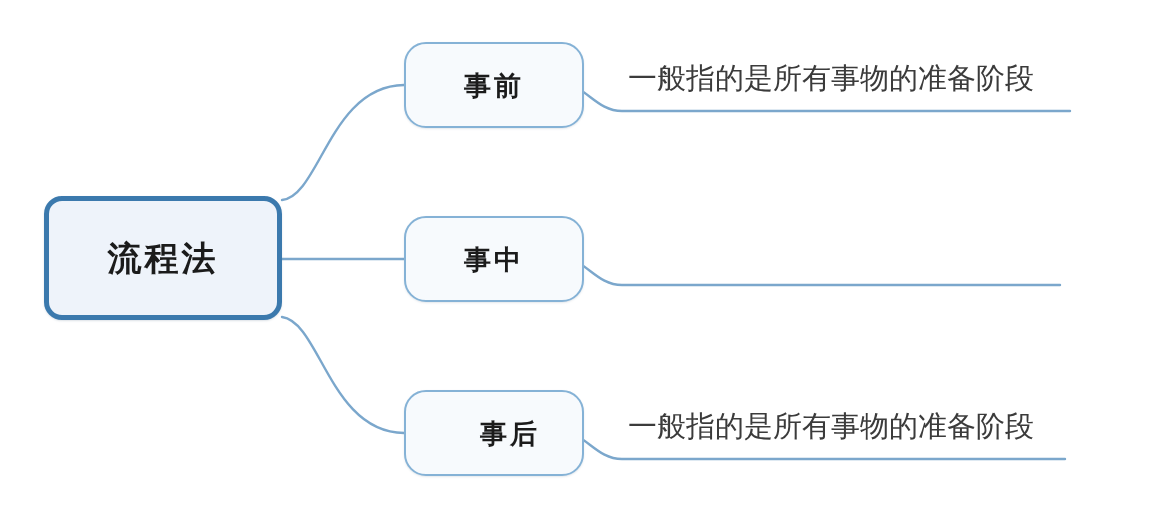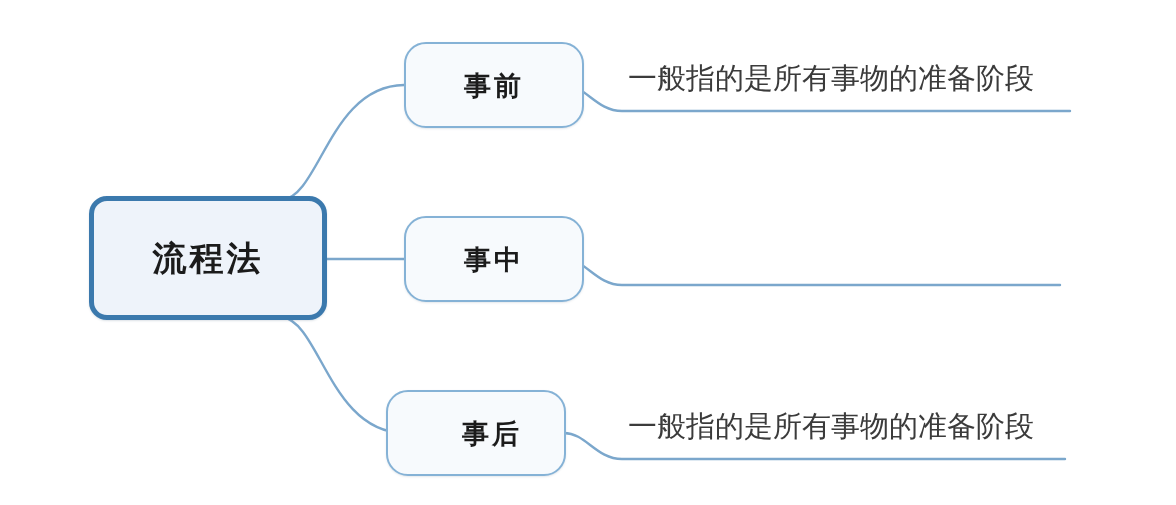--- a/index.html
+++ b/index.html
@@ -37,40 +37,39 @@
   }
   .root-node {
     left: 44px;
     top: 196px;
     width: 238px;
     height: 124px;
     border: 5px solid #3b79ad;
     border-radius: 18px;
     background: #eef3fa;
     box-shadow: 0 1px 2px rgba(120,140,160,0.25);
-    margin-left: 45px;
   }
   .root-label {
     font-size: 34px;
     font-weight: bold;
     color: #1b1b1b;
     letter-spacing: 3px;
     line-height: 1;
   }
   .branch-node {
     width: 180px;
     height: 86px;
     border: 2px solid #85b2d6;
     border-radius: 22px;
     background: #f7fafd;
     box-shadow: 0 1px 2px rgba(130,150,170,0.22);
   }
   .branch-node-1 { left: 404px; top: 42px; }
   .branch-node-2 { left: 404px; top: 216px; }
-  .branch-node-3 { left: 386px; top: 390px; padding-left: 32px; }
+  .branch-node-3 { left: 404px; top: 390px; padding-left: 32px; }
   .branch-label {
     font-size: 27px;
     font-weight: bold;
     color: #1b1b1b;
     letter-spacing: 3px;
     line-height: 1;
   }
   .leaf {
     position: absolute;
     display: block;

